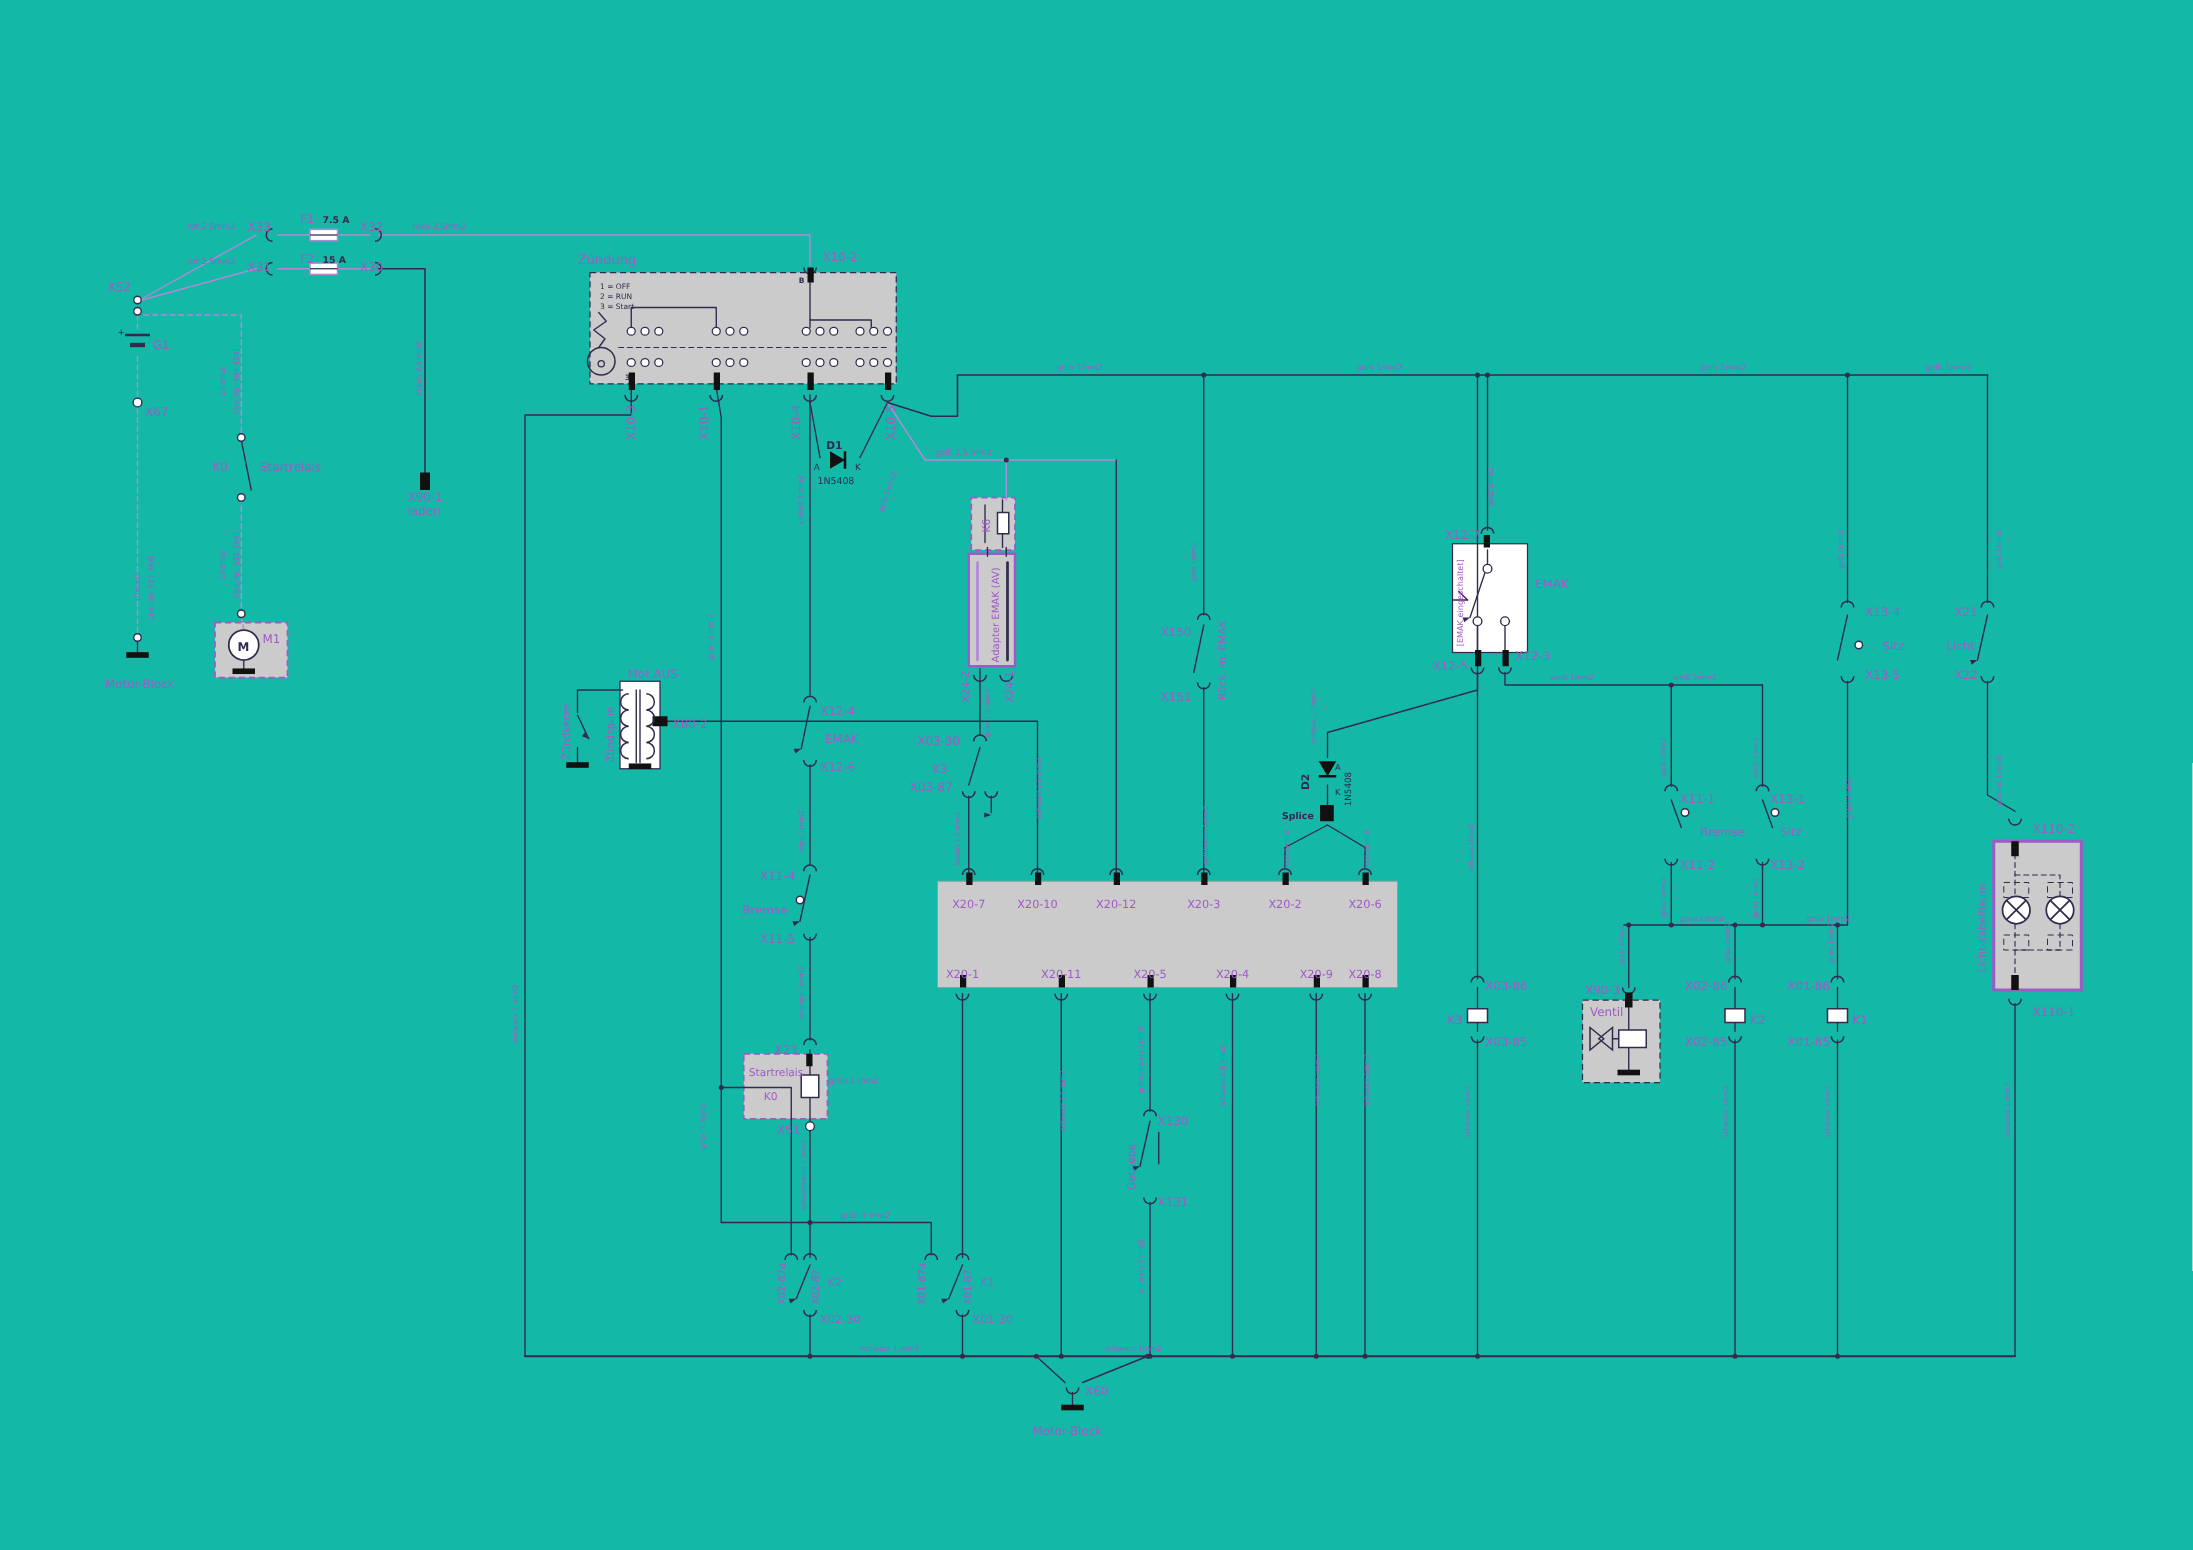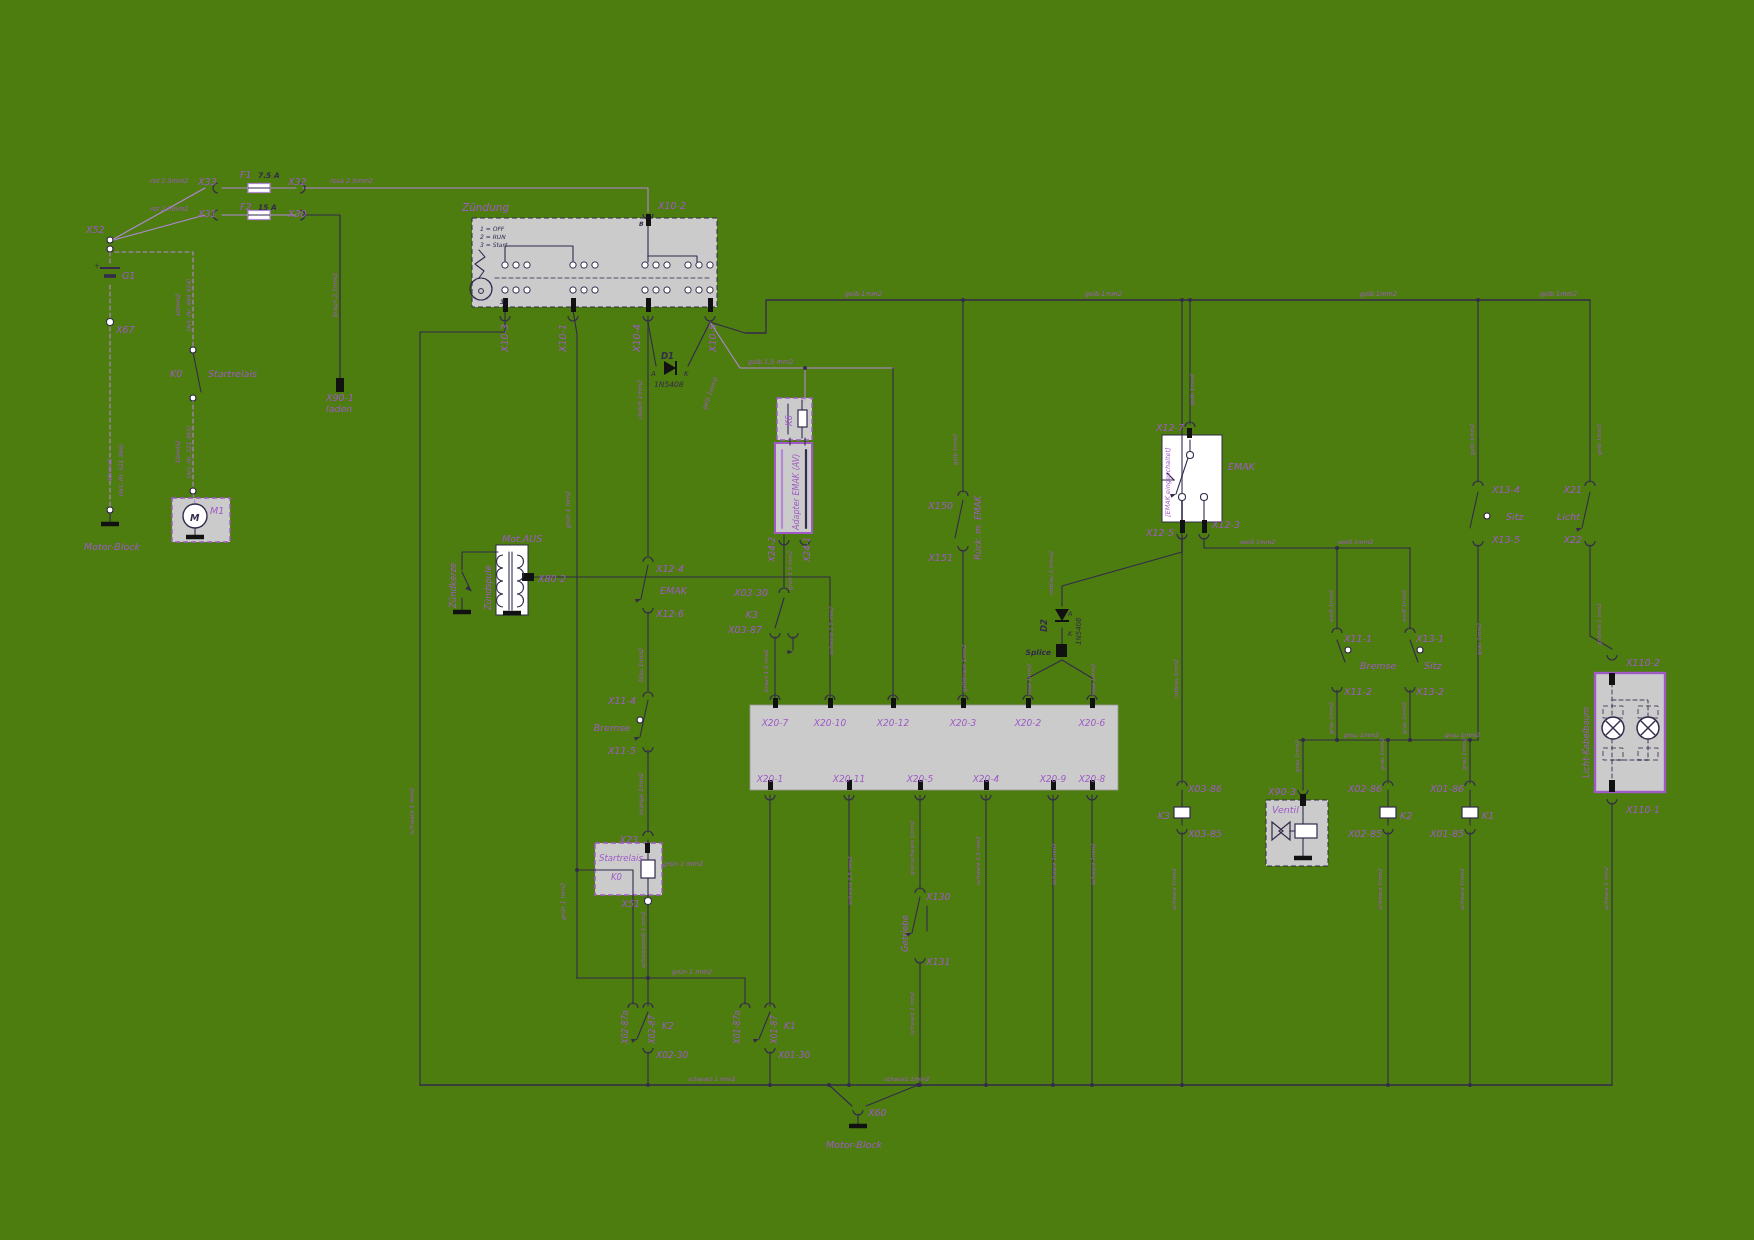--- a/index.html
+++ b/index.html
@@ -1,16 +1,16 @@
 <!DOCTYPE html>
 <html><head>
 <meta charset="utf-8">
 <style>
   html,body{margin:0;padding:0;background:#ffffff;}
-  #stage{position:relative;width:1754px;height:1240px;background:#4d7c0f;overflow:hidden;font-style:italic;}
+  #stage{position:relative;width:1754px;height:1240px;background:#14b8a6;overflow:hidden;}
   svg{display:block;}
   svg text{font-family:"DejaVu Sans","Liberation Sans",sans-serif;}
 </style>
 </head>
 <body>
 
 <div id="stage">
   <svg id="schematic" width="1754" height="1240" viewBox="0 0 1754 1240" xmlns="http://www.w3.org/2000/svg">
       <rect x="472" y="218" width="245" height="89" fill="#cbcbcb" stroke="#332a4d" stroke-width="1" stroke-dasharray="5,3"></rect>
       <rect x="172" y="498" width="58" height="44" fill="#cbcbcb" stroke="#a05ac8" stroke-width="1.4" stroke-dasharray="5,3"></rect>

